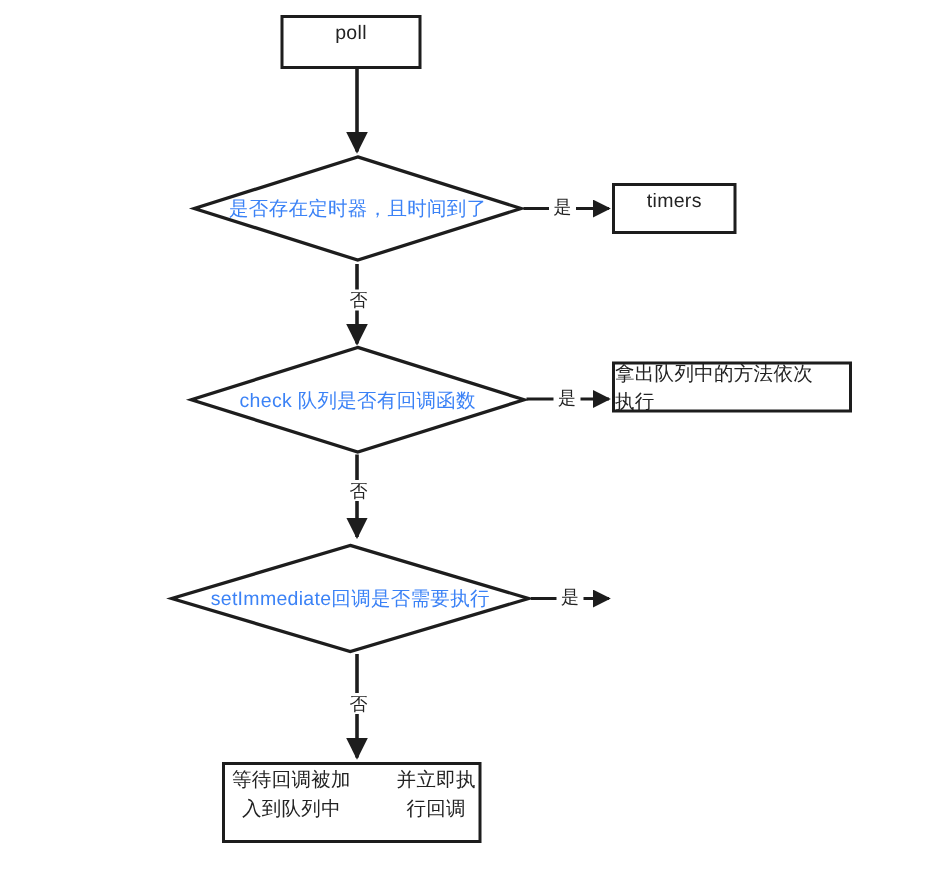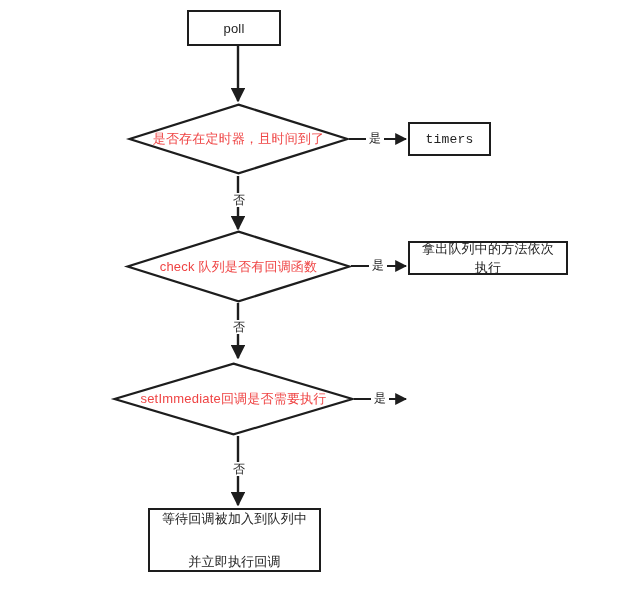--- a/index.html
+++ b/index.html
@@ -23,21 +23,21 @@
     position: absolute;
     left: 0;
     top: 0;
     width: 625px;
     height: 594px;
   }
   .node {
     position: absolute;
     box-sizing: border-box;
     display: flex;
-    align-items: center;
+    align-items: flex-start;
     justify-content: center;
     text-align: center;
   }
   .box {
     border: 2px solid #1d1d1d;
     background: #ffffff;
     color: #232323;
     font-size: 13px;
     line-height: 19px;
     letter-spacing: 0.2px;
@@ -53,21 +53,21 @@
   }
   .diamond-label {
     position: absolute;
     left: 0;
     top: 0;
     width: 100%;
     height: 100%;
     display: flex;
     align-items: center;
     justify-content: center;
-    color: #ef4444;
+    color: #3b82f6;
     font-size: 13px;
     line-height: 18px;
     letter-spacing: 0.2px;
     text-align: center;
     pointer-events: none;
   }
   .edge-label {
     position: absolute;
     color: #232323;
     font-size: 12px;
@@ -109,21 +109,21 @@
     <span>poll</span>
   </div>
 
   <div class="diamond-wrap" style="left:128px; top:103px; width:221px; height:72px;">
     <svg width="221" height="72" viewBox="0 0 221 72">
       <polygon points="110.5,1.6 219.4,36 110.5,70.4 1.6,36" fill="#ffffff" stroke="#1d1d1d" stroke-width="2.2" stroke-linejoin="miter"></polygon>
     </svg>
     <div class="diamond-label">是否存在定时器，且时间到了</div>
   </div>
 
-  <div class="node box" style="left:408px; top:122px; width:83px; height:34px;font-family:Liberation Mono, monospace;">
+  <div class="node box" style="left:408px; top:122px; width:83px; height:34px;">
     <span>timers</span>
   </div>
 
   <div class="diamond-wrap" style="left:126px; top:230px; width:225px; height:73px;">
     <svg width="225" height="73" viewBox="0 0 225 73">
       <polygon points="112.5,1.6 223.4,36.5 112.5,71.4 1.6,36.5" fill="#ffffff" stroke="#1d1d1d" stroke-width="2.2" stroke-linejoin="miter"></polygon>
     </svg>
     <div class="diamond-label">check 队列是否有回调函数</div>
   </div>
 
@@ -133,21 +133,21 @@
   </div>
 
   <div class="diamond-wrap" style="left:113px; top:362px; width:241px; height:74px;">
     <svg width="241" height="74" viewBox="0 0 241 74">
       <polygon points="120.5,1.6 239.4,37 120.5,72.4 1.6,37" fill="#ffffff" stroke="#1d1d1d" stroke-width="2.2" stroke-linejoin="miter"></polygon>
     </svg>
     <div class="diamond-label">setImmediate回调是否需要执行</div>
   </div>
 
 
-  <div class="node box" style="left:148px; top:508px; width:173px; height:64px; flex-direction:column;gap:24px;">
+  <div class="node box" style="left:148px; top:508px; width:173px; height:54px; flex-direction:row;gap:24px;">
     <span>等待回调被加入到队列中</span>
     <span>并立即执行回调</span>
   </div>
 
   <div class="edge-label" style="left:366px; top:131px; width:16px;">是</div>
 
   <div class="edge-label" style="left:230px; top:193px; width:16px;">否</div>
 
   <div class="edge-label" style="left:369px; top:258px; width:16px;">是</div>
 

